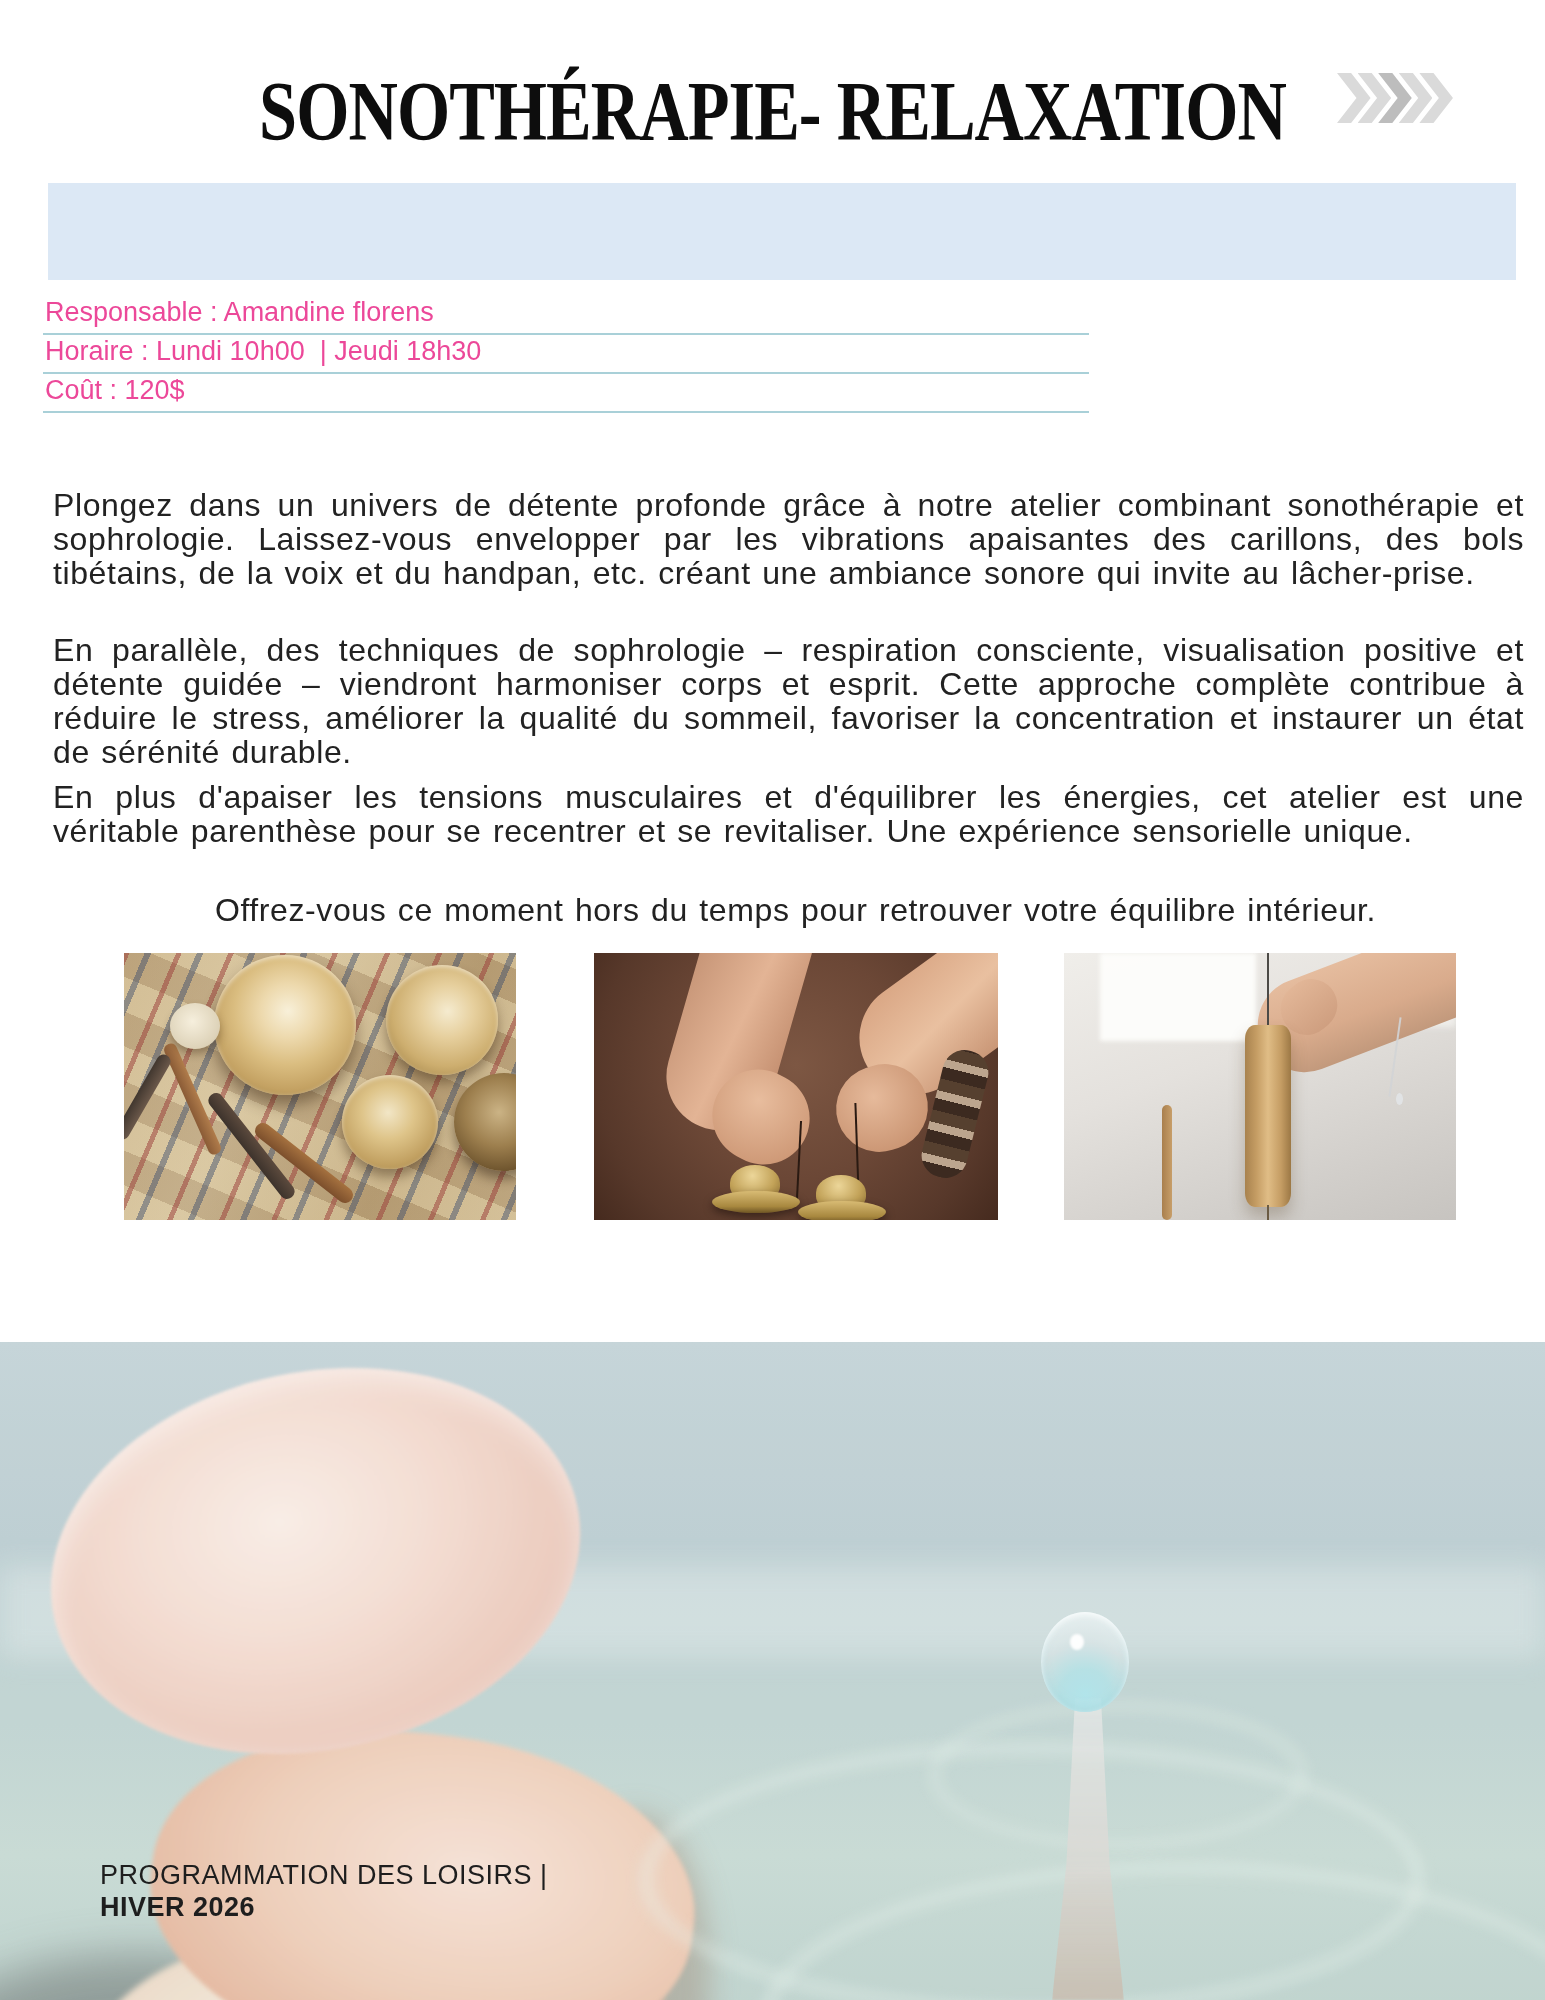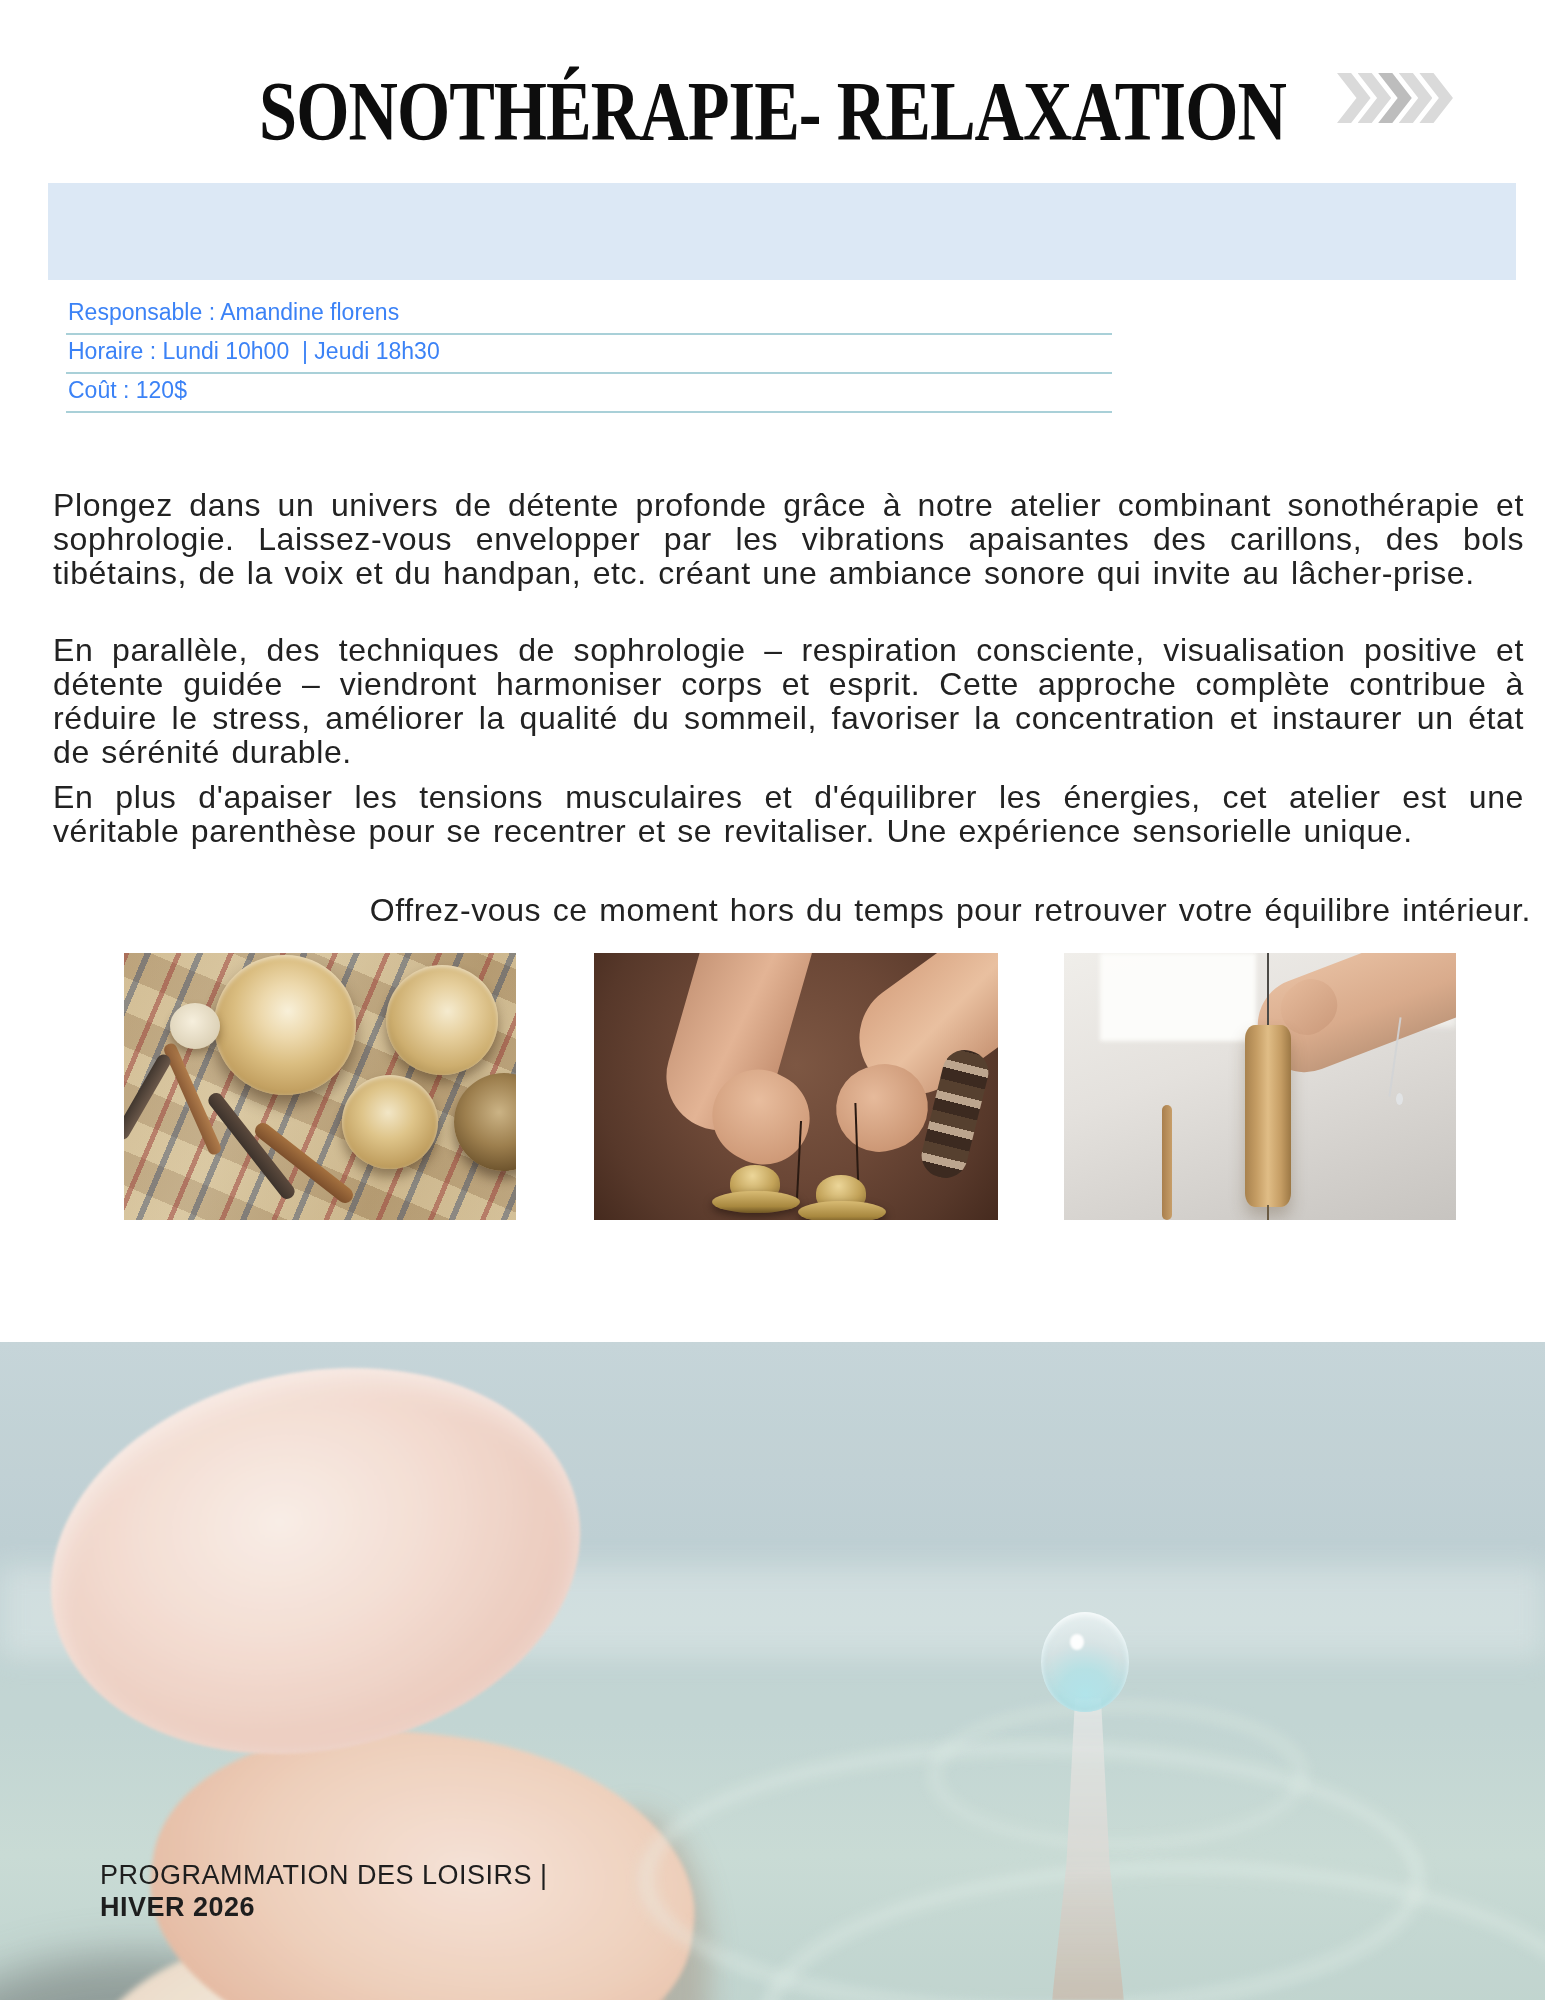--- a/index.html
+++ b/index.html
@@ -14,29 +14,29 @@
   .chevrons{position:absolute;left:1337px;top:73px;width:116px;height:50px;display:flex;}
   .chev{width:34px;height:50px;margin-left:-13px;
         clip-path:polygon(0% 0%,42% 0%,100% 50%,42% 100%,0% 100%,58% 50%);
         background:#dadada;}
   .chev:first-child{margin-left:0;}
   .chev:nth-child(3){background:#bdbdbd;}
 
   .banner{position:absolute;left:48px;top:183px;width:1468px;height:97px;background:#dce8f5;}
 
   
-  .info{position:absolute;left:43px;top:296px;width:1046px;font-size:23px;color:#3b82f6;margin-left:23px;}
+  .info{position:absolute;left:43px;top:296px;width:1046px;font-size:27px;color:#ec4899;}
   .info-line{height:37px;line-height:33px;border-bottom:2px solid #a9d0d8;
              padding-left:2px;white-space:pre;}
 
   
   .para{position:absolute;left:53px;width:1471px;font-size:32px;line-height:34px;
         letter-spacing:0.6px;word-spacing:2px;text-align:justify;color:#222222;}
   #para1{top:488px;} #para2{top:633px;} #para3{top:780px;}
-  #para4{top:893px;text-align:right;padding-left:7px;}
+  #para4{top:893px;text-align:center;padding-left:7px;}
 
   
   .photo{position:absolute;top:953px;height:267px;overflow:hidden;}
   .photo *{position:absolute;}
   #photo-bowls{left:124px;width:392px;
      background:
        repeating-linear-gradient(113deg, rgba(154,59,56,0.50) 0 5px, rgba(0,0,0,0) 5px 19px,
                                  rgba(56,74,108,0.45) 19px 25px, rgba(0,0,0,0) 25px 48px),
        repeating-linear-gradient(23deg, rgba(222,205,166,0.35) 0 32px, rgba(128,96,62,0.22) 32px 64px),
        linear-gradient(115deg,#cdb68d 0%,#d8c6a1 35%,#c3ab80 70%,#cfba92 100%);}

